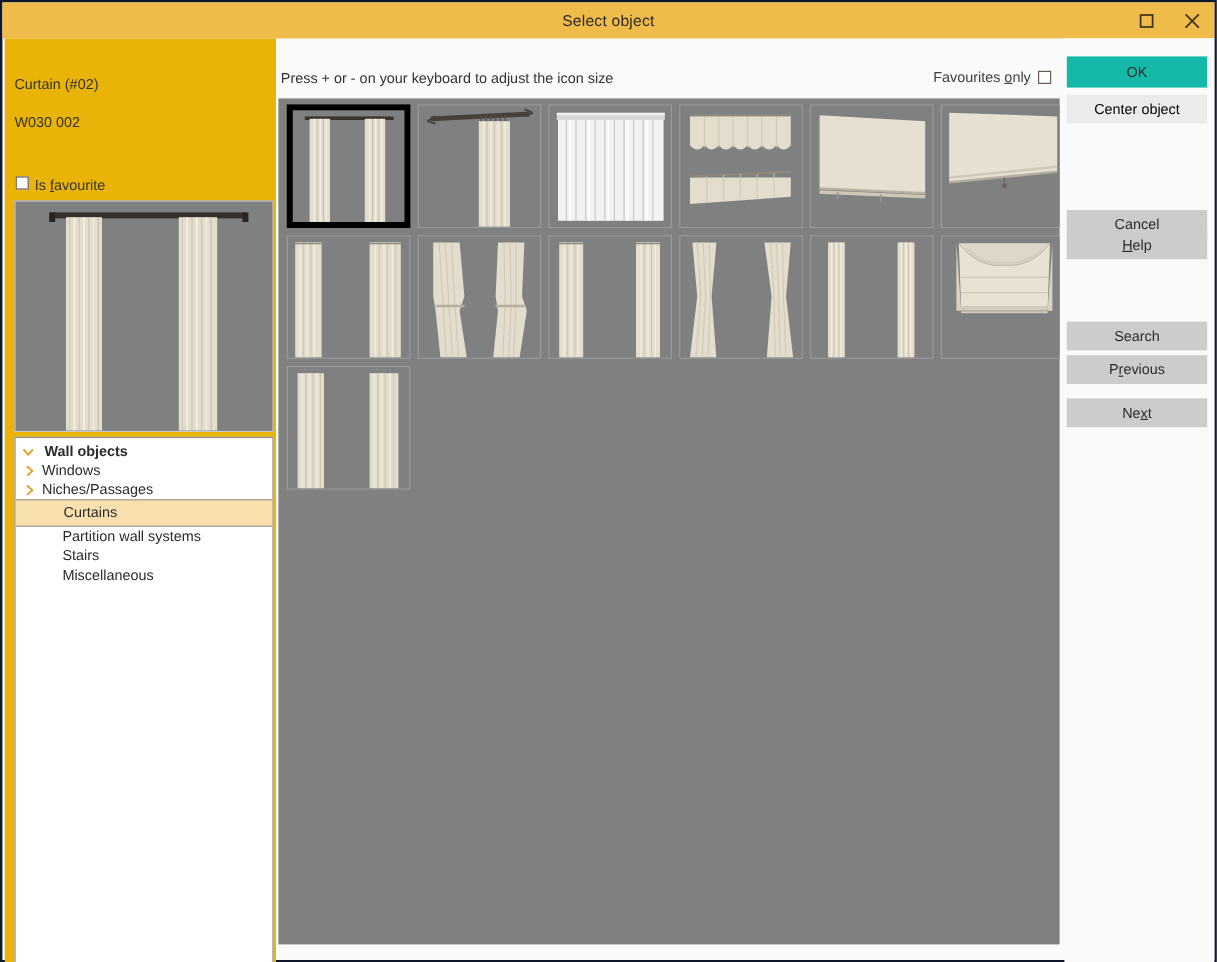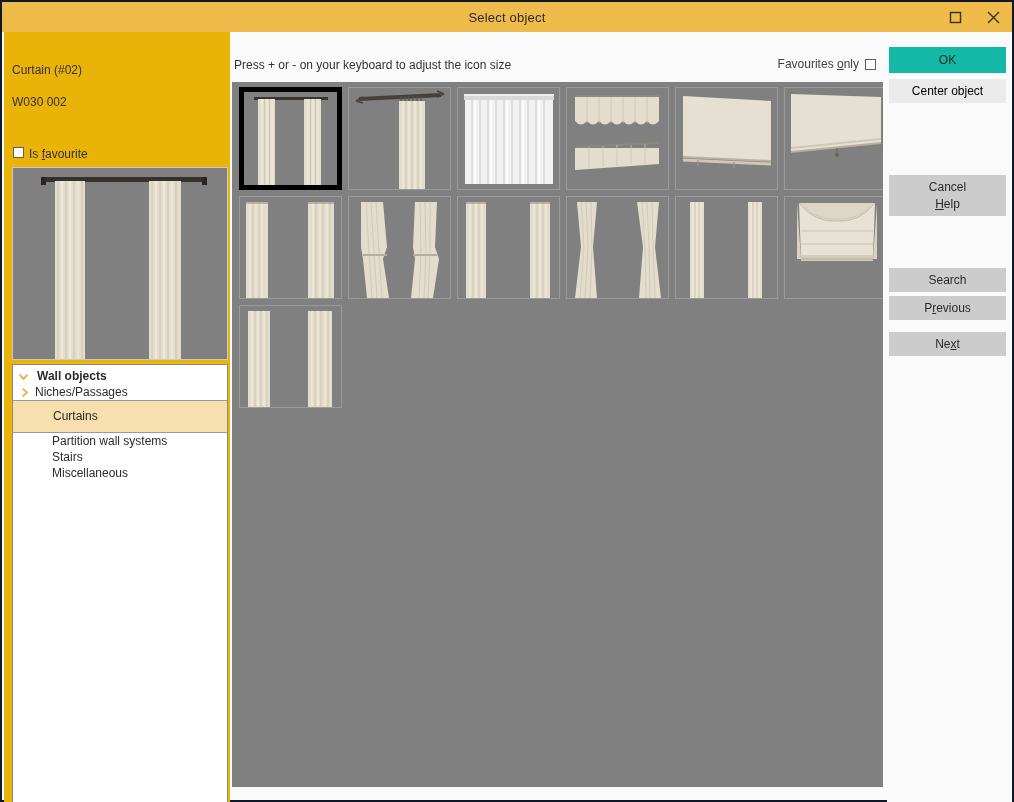--- a/index.html
+++ b/index.html
@@ -127,21 +127,21 @@
     cursor: default;
     box-sizing: border-box;
     padding-left: 6px;
   }
   .tree-item.root { font-weight: bold; }
   .tree-item.child { padding-left: 22px; }
   .tree-item.leaf  { padding-left: 39px; }
   .tree-item.selected {
     background: #f7dfae;
     border: 1px solid #9a9a9a;
-    height: 33px;
+    height: 23px;
     line-height: 15px;
     margin-left: -1px;
     margin-right: -1px;
     padding-left: 40px;
   }
   .chev {
     width: 14px;
     display: inline-flex;
     align-items: center;
     justify-content: flex-start;
@@ -298,20 +298,28 @@
     <div class="tree">
       <div class="tree-item root">
         <span class="chev">
           <svg width="11" height="11" viewBox="0 0 11 11">
               <path d="M2 4 L5.5 8 L9 4" fill="none" stroke="#e0a42c" stroke-width="1.6" stroke-linecap="round" stroke-linejoin="round"></path>
             </svg>
         </span>
         <span>Wall objects</span>
       </div>
 
+      <div class="tree-item child">
+        <span class="chev">
+          <svg width="11" height="11" viewBox="0 0 11 11">
+              <path d="M4 2 L8 5.5 L4 9" fill="none" stroke="#e0a42c" stroke-width="1.6" stroke-linecap="round" stroke-linejoin="round"></path>
+            </svg>
+        </span>
+        <span>Windows</span>
+      </div>
 
 
       <div class="tree-item child">
         <span class="chev">
           <svg width="11" height="11" viewBox="0 0 11 11">
               <path d="M4 2 L8 5.5 L4 9" fill="none" stroke="#e0a42c" stroke-width="1.6" stroke-linecap="round" stroke-linejoin="round"></path>
             </svg>
         </span>
         <span>Niches/Passages</span>
       </div>

